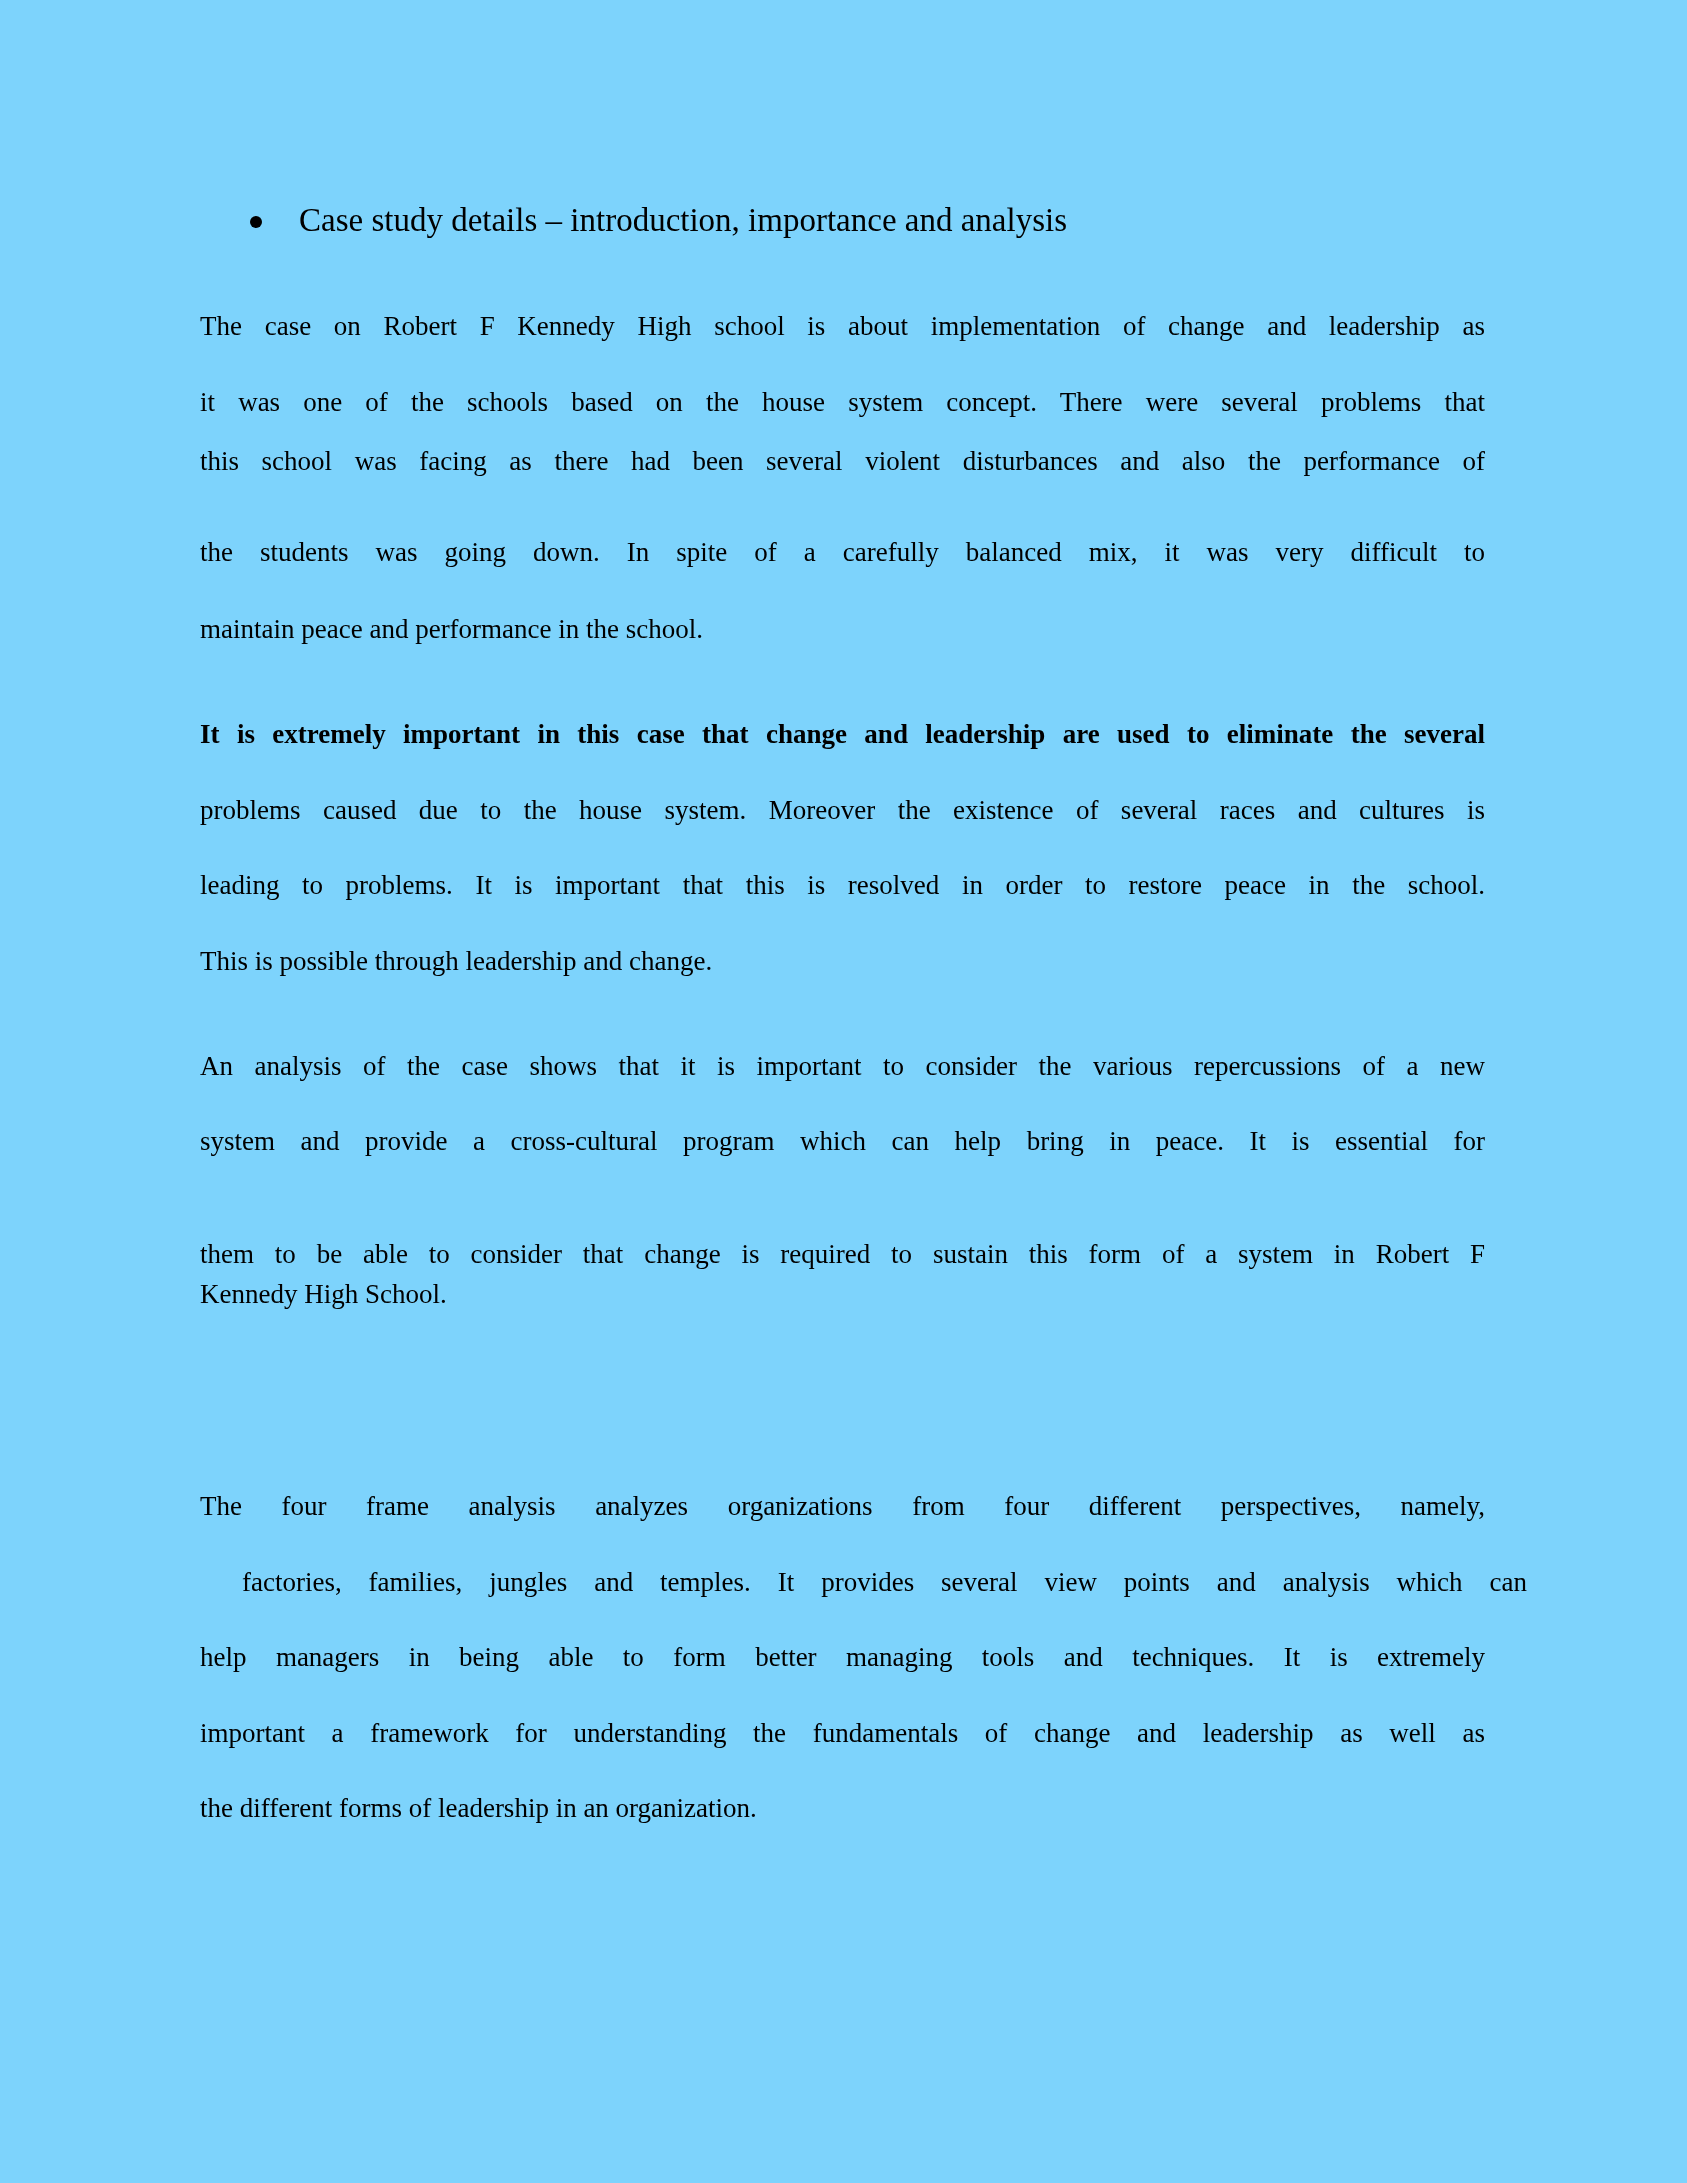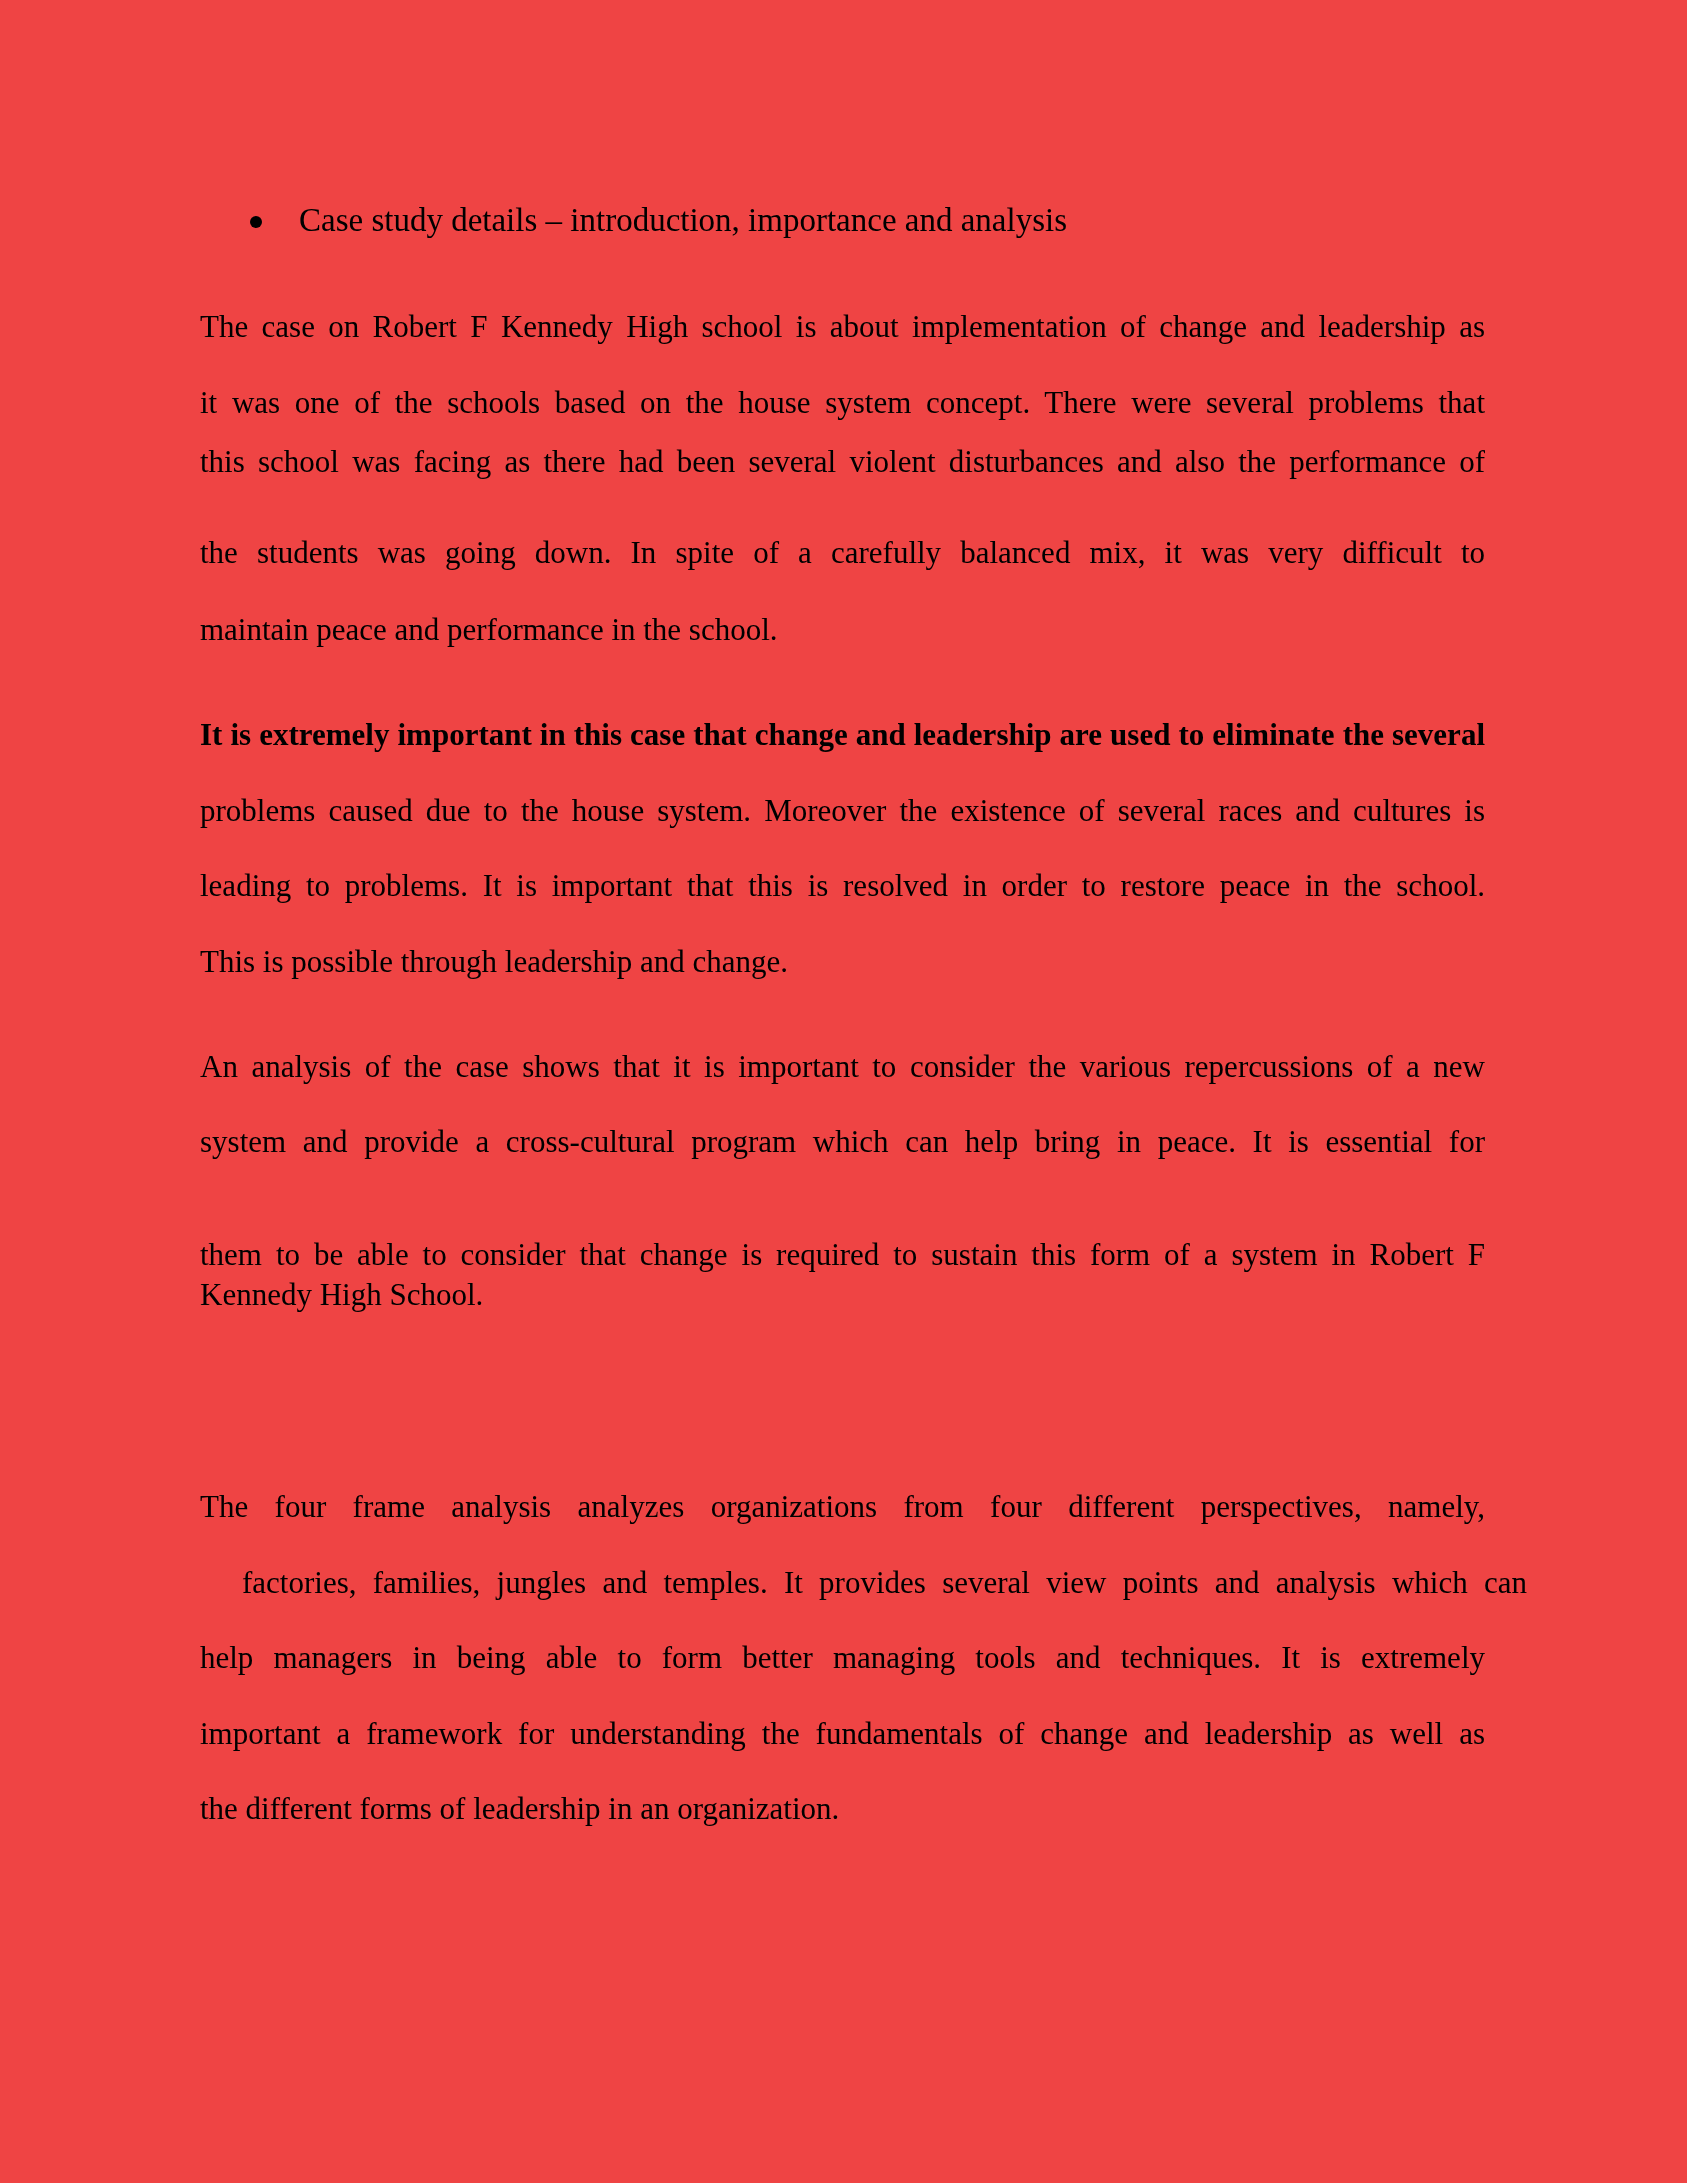--- a/index.html
+++ b/index.html
@@ -13,29 +13,29 @@
     position: relative;
     overflow: hidden;
     font-family: "Liberation Serif", "DejaVu Serif", serif;
     color: #000000;
   }
   .page {
     position: absolute;
     left: 0; top: 0;
     width: 1687px;
     height: 2183px;
-    background: #ef4444;
+    background: #7dd3fc;
   }
   .line {
     position: absolute;
     left: 200px;
     width: 1285px;
     height: 75px;
     line-height: 75px;
-    font-size: 31px;
+    font-size: 27px;
     white-space: nowrap;
     text-align: left;
   }
   .line.justify {
     text-align: justify;
     text-align-last: justify;
     white-space: normal;
     overflow: hidden;
   }
   .bullet-item {

